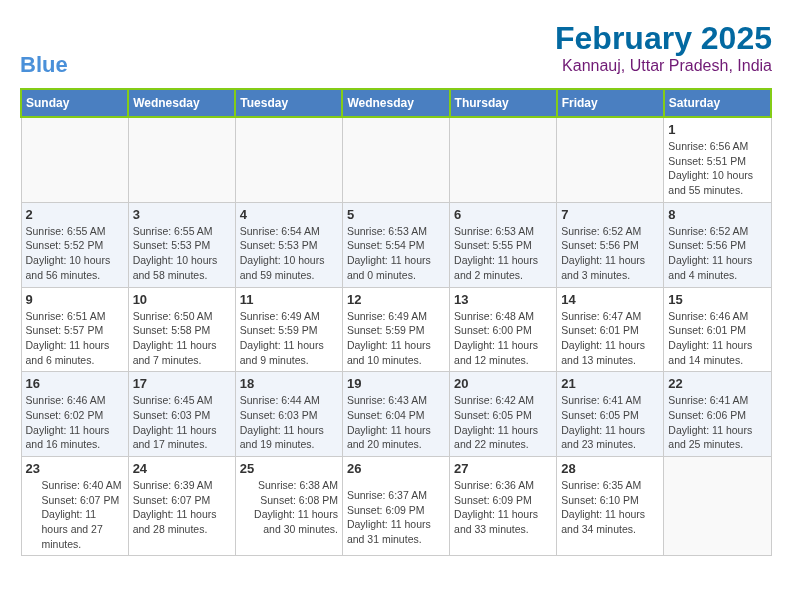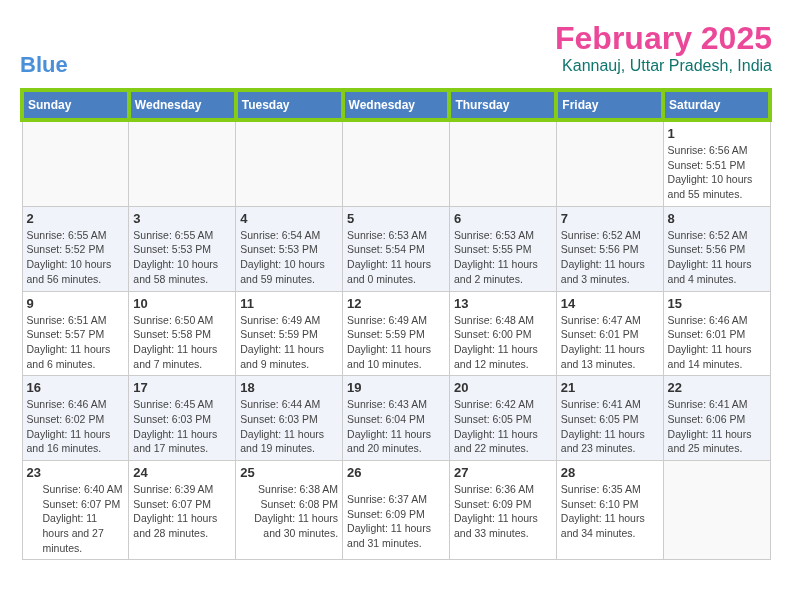--- a/index.html
+++ b/index.html
@@ -43,39 +43,39 @@
       border-bottom: 18px solid #4a90d9;
       margin-left: 2px;
       margin-bottom: 2px;
     }
     .title-area {
       text-align: right;
     }
     .month-title {
       font-size: 32px;
       font-weight: bold;
-      color: #ec4899;
+      color: #0369a1;
     }
     .location {
       font-size: 16px;
-      color: #0f766e;
+      color: #701a75;
     }
     .calendar {
       width: 100%;
       border-collapse: collapse;
       font-size: 11px;
     }
     .calendar th {
       background-color: #4a7fc1;
       color: #fff;
       padding: 6px 4px;
       text-align: left;
       font-weight: bold;
       font-size: 12px;
-      border: 4px solid #84cc16;
+      border: 2px solid #84cc16;
     }
     .calendar td {
       border: 1px solid #ccc;
       vertical-align: top;
       padding: 4px;
       width: 107px;
       min-height: 80px;
       background: #fff;
     }
     .calendar td.empty {

